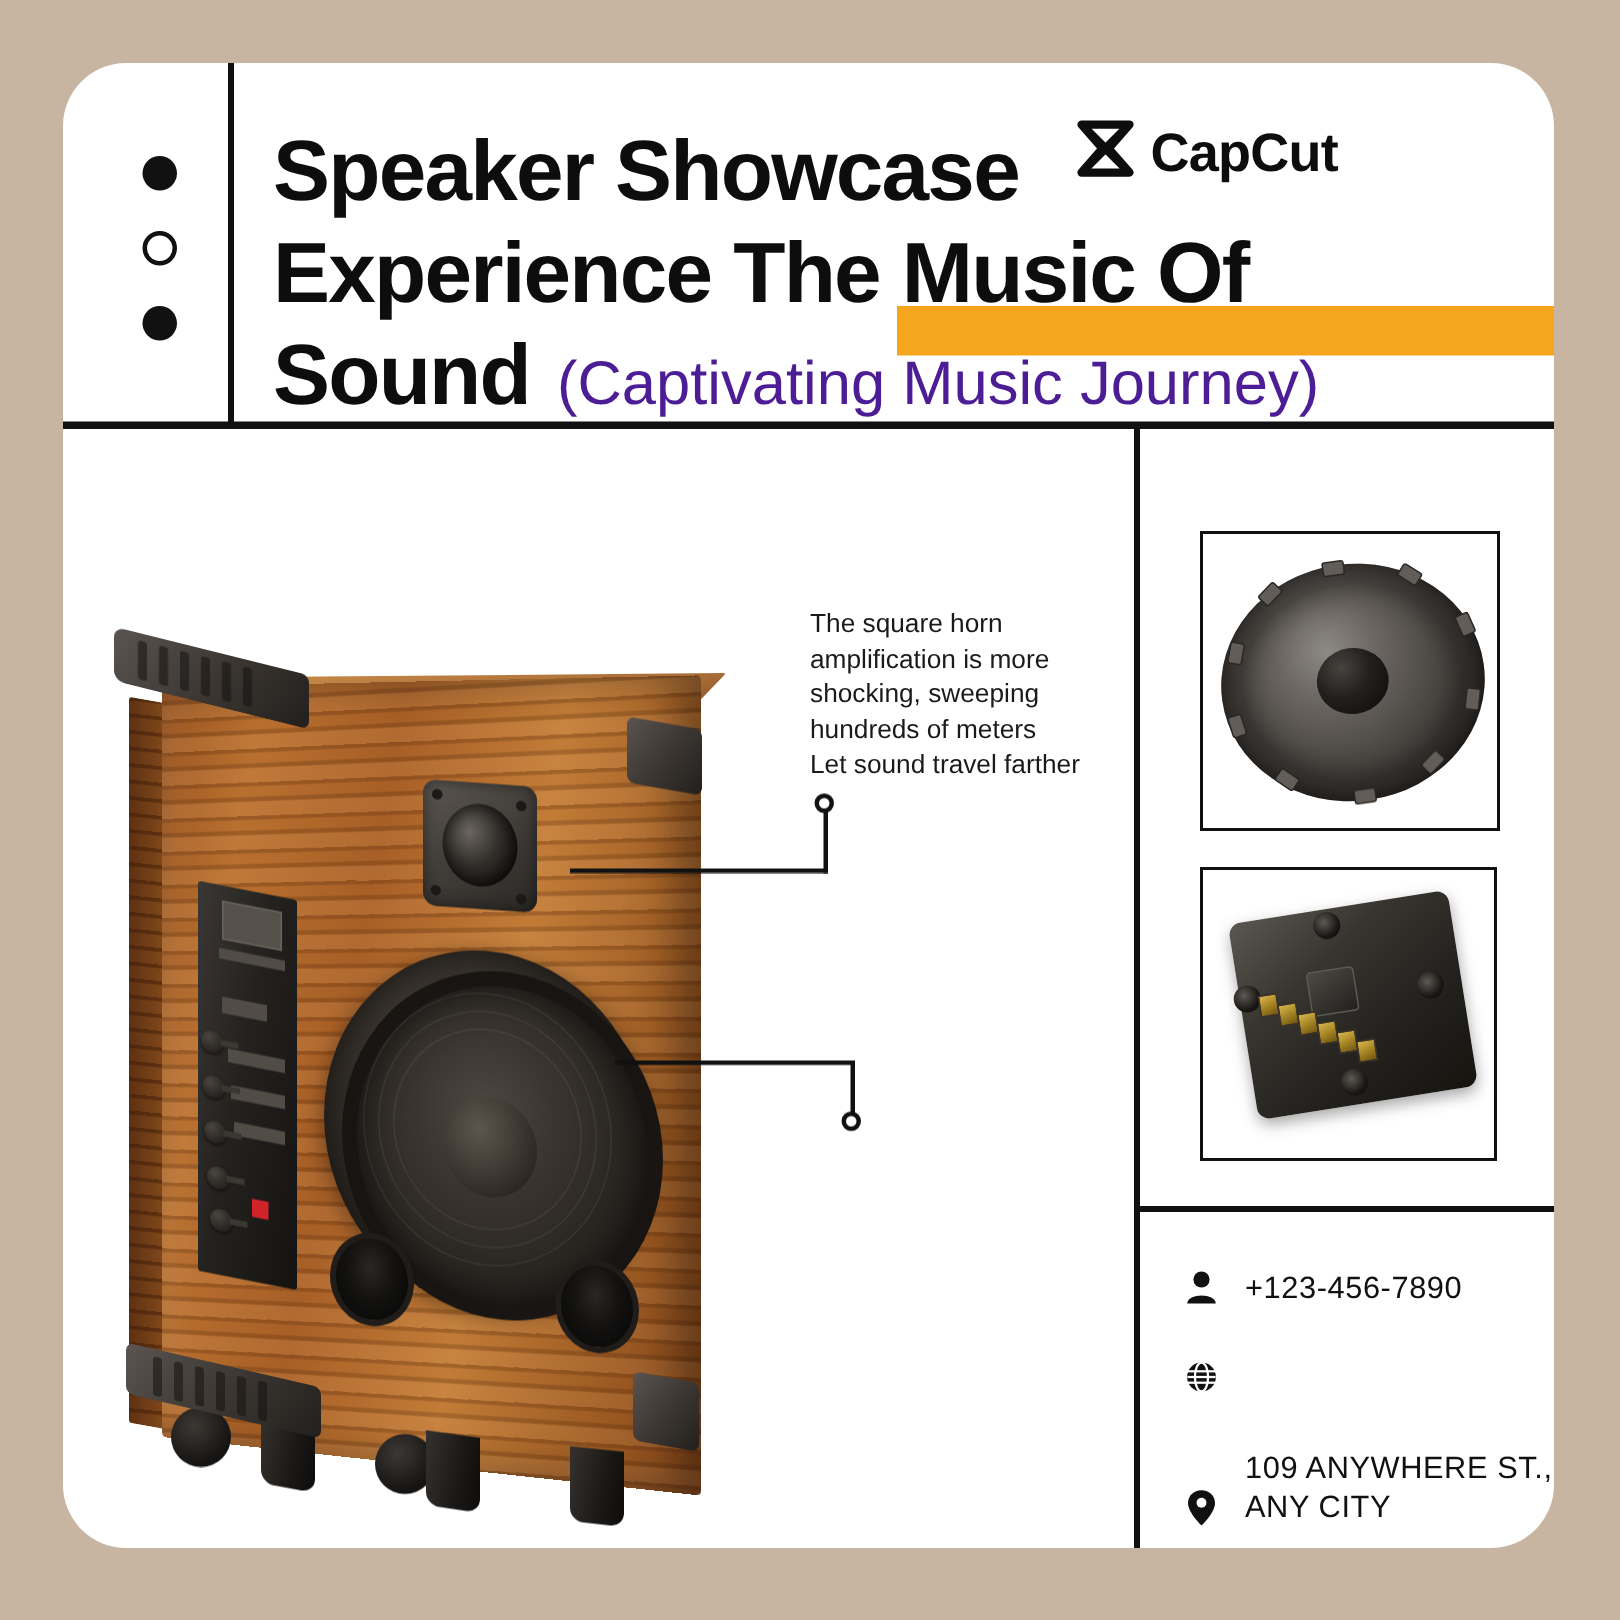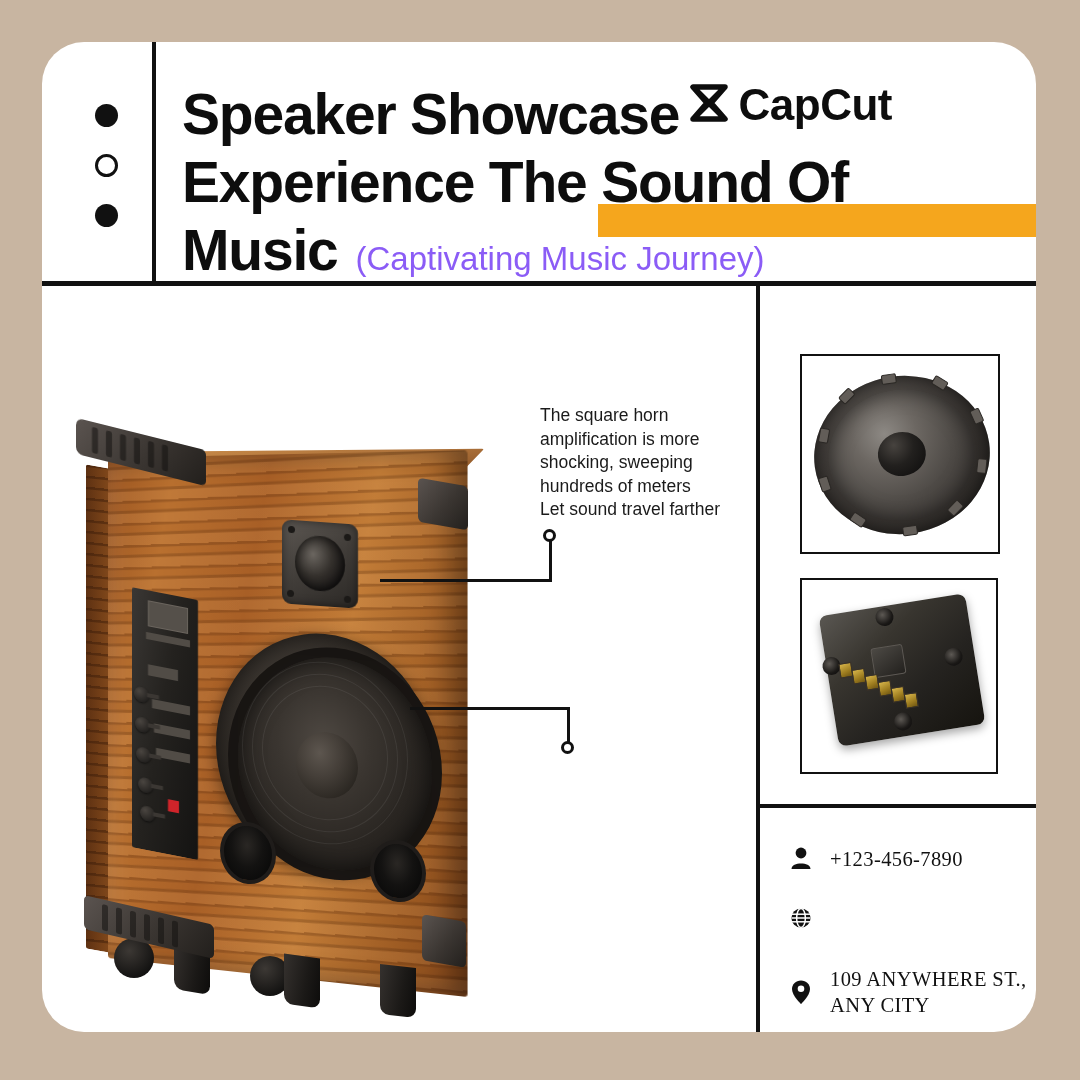--- a/index.html
+++ b/index.html
@@ -51,40 +51,40 @@
     letter-spacing: -1.2px;
     color: #0d0d0d;
     white-space: nowrap;
     position: relative;
     font-family: "Liberation Sans", sans-serif;
   }
   #line1 { padding-top: 16px; }
   #line2 { }
   #line3 { display: flex; align-items: baseline; gap: 18px; }
   #subtitle {
-    font-size: 33px; font-weight: 400; letter-spacing: 0px;
-    color: #8b5cf6; line-height: 40px;
+    font-size: 41px; font-weight: 400; letter-spacing: 0px;
+    color: #4c1d95; line-height: 40px;
   }
   #hilite {
     position: absolute;
     left: 416px; top: 140px;
     width: 578px; height: 33px;
     background: #f5a61d;
     z-index: 0;
   }
   #title-wrap .tline { position: relative; z-index: 2; }
 
   
   #capcut {
     position: absolute; right: 14px; top: 38px;
     display: flex; align-items: center; gap: 10px;
     z-index: 3;
   }
   #capcut-word {
-    font-size: 44px; font-weight: 700; color: #0d0d0d;
+    font-size: 36px; font-weight: 700; color: #0d0d0d;
     letter-spacing: -0.5px;
   }
 
   
   #body-area {
     position: absolute; left: 0; top: 244px;
     width: 994px; height: 746px;
   }
   #body-vrule {
     position: absolute; left: 714px; top: 0;
@@ -129,21 +129,21 @@
   }
   #prod-1 { left: 40px; top: 68px; width: 200px; height: 200px; }
   #prod-2 { left: 40px; top: 292px; width: 198px; height: 196px; }
 
   
   #contact {
     position: absolute; left: 30px; top: 560px;
     width: 250px;
     display: flex; flex-direction: column; gap: 34px;
   }
-  .c-row { display: flex; align-items: center; gap: 18px; font-family: Liberation Serif, serif; }
+  .c-row { display: flex; align-items: flex-end; gap: 18px; }
   .c-ico { width: 22px; min-width: 22px; height: 26px; position: relative; }
   .c-txt {
     font-size: 20.5px; color: #111; line-height: 26px;
     letter-spacing: 0.4px; white-space: pre-line; font-weight: 400;
   }
 
   
   #speaker {
     position: absolute; left: 28px; top: 136px;
     width: 430px; height: 600px;
@@ -373,23 +373,23 @@
 
     <div id="dots">
       <span class="dot filled"></span>
       <span class="dot hollow"></span>
       <span class="dot filled"></span>
     </div>
 
     <div id="title-wrap">
       <div id="hilite"></div>
       <div class="tline" id="line1">Speaker Showcase</div>
-      <div class="tline" id="line2">Experience The Sound Of</div>
+      <div class="tline" id="line2">Experience The Music Of</div>
       <div class="tline" id="line3">
-        <span>Music</span>
+        <span>Sound</span>
         <span id="subtitle">(Captivating Music Journey)</span>
       </div>
     </div>
 
     <div id="capcut">
       <span>
         <svg width="40" height="38" viewBox="0 0 40 38">
           <path d="M4 3 H36 L22 19 L36 35 H4 L18 19 Z
                    M4 3 L36 35 M36 3 L4 35" fill="none" stroke="#0d0d0d" stroke-width="5.5" stroke-linejoin="round"></path>
         </svg>

